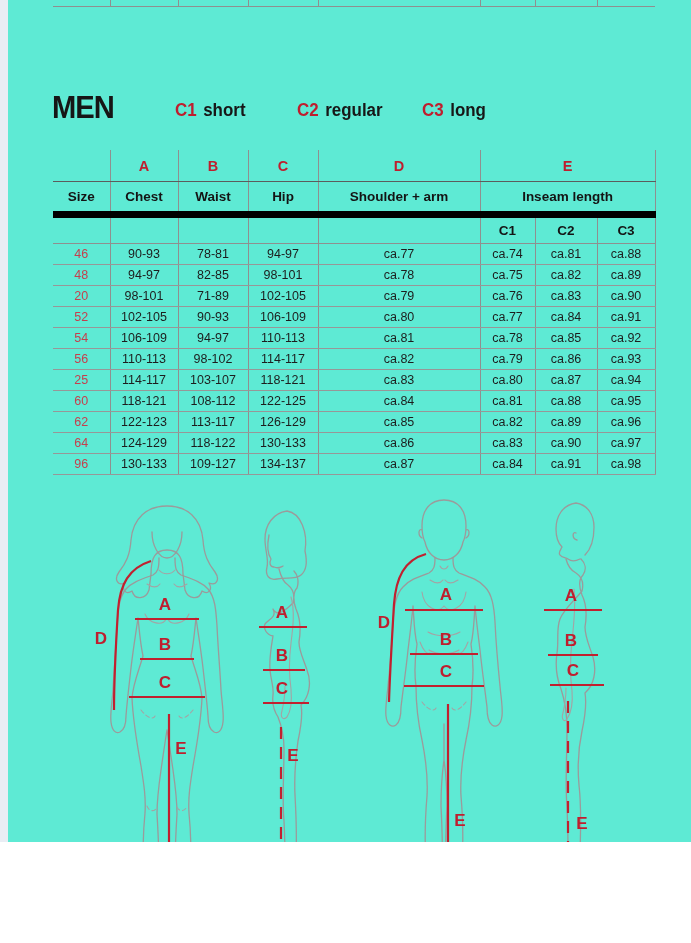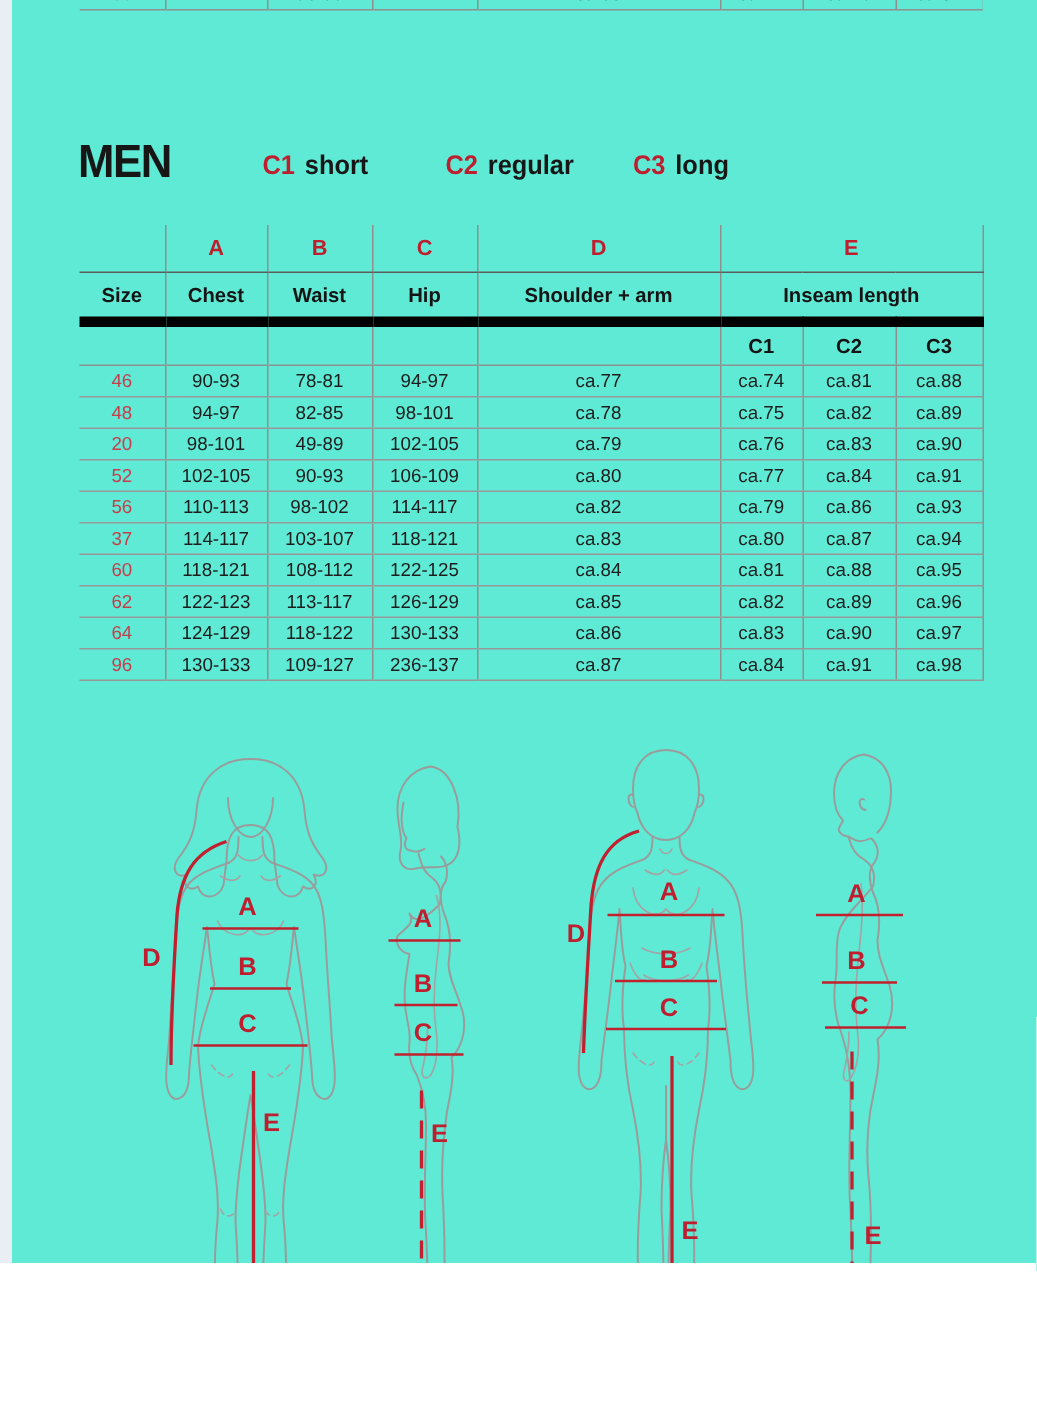--- a/index.html
+++ b/index.html
@@ -146,49 +146,59 @@
             <td class="v">82-85</td>
             <td class="v">98-101</td>
             <td class="v">ca.78</td>
             <td class="v">ca.75</td>
             <td class="v">ca.82</td>
             <td class="v vr">ca.89</td>
           </tr>
           <tr class="data">
             <td class="size">20</td>
             <td class="v">98-101</td>
-            <td class="v">49-89</td>
+            <td class="v">71-89</td>
             <td class="v">102-105</td>
             <td class="v">ca.79</td>
             <td class="v">ca.76</td>
             <td class="v">ca.83</td>
             <td class="v vr">ca.90</td>
           </tr>
           <tr class="data">
             <td class="size">52</td>
             <td class="v">102-105</td>
             <td class="v">90-93</td>
             <td class="v">106-109</td>
             <td class="v">ca.80</td>
             <td class="v">ca.77</td>
             <td class="v">ca.84</td>
             <td class="v vr">ca.91</td>
           </tr>
           <tr class="data">
+            <td class="size">54</td>
+            <td class="v">106-109</td>
+            <td class="v">94-97</td>
+            <td class="v">110-113</td>
+            <td class="v">ca.81</td>
+            <td class="v">ca.78</td>
+            <td class="v">ca.85</td>
+            <td class="v vr">ca.92</td>
+          </tr>
+          <tr class="data">
             <td class="size">56</td>
             <td class="v">110-113</td>
             <td class="v">98-102</td>
             <td class="v">114-117</td>
             <td class="v">ca.82</td>
             <td class="v">ca.79</td>
             <td class="v">ca.86</td>
             <td class="v vr">ca.93</td>
           </tr>
           <tr class="data">
-            <td class="size">37</td>
+            <td class="size">25</td>
             <td class="v">114-117</td>
             <td class="v">103-107</td>
             <td class="v">118-121</td>
             <td class="v">ca.83</td>
             <td class="v">ca.80</td>
             <td class="v">ca.87</td>
             <td class="v vr">ca.94</td>
           </tr>
           <tr class="data">
             <td class="size">60</td>
@@ -217,21 +227,21 @@
             <td class="v">130-133</td>
             <td class="v">ca.86</td>
             <td class="v">ca.83</td>
             <td class="v">ca.90</td>
             <td class="v vr">ca.97</td>
           </tr>
           <tr class="data">
             <td class="size">96</td>
             <td class="v">130-133</td>
             <td class="v">109-127</td>
-            <td class="v">236-137</td>
+            <td class="v">134-137</td>
             <td class="v">ca.87</td>
             <td class="v">ca.84</td>
             <td class="v">ca.91</td>
             <td class="v vr">ca.98</td>
           </tr>
         </tbody>
     </table>
   </div>
 
   <svg class="fig" style="left:85px;top:498px;" width="165" height="415" viewBox="0 0 165 415">

